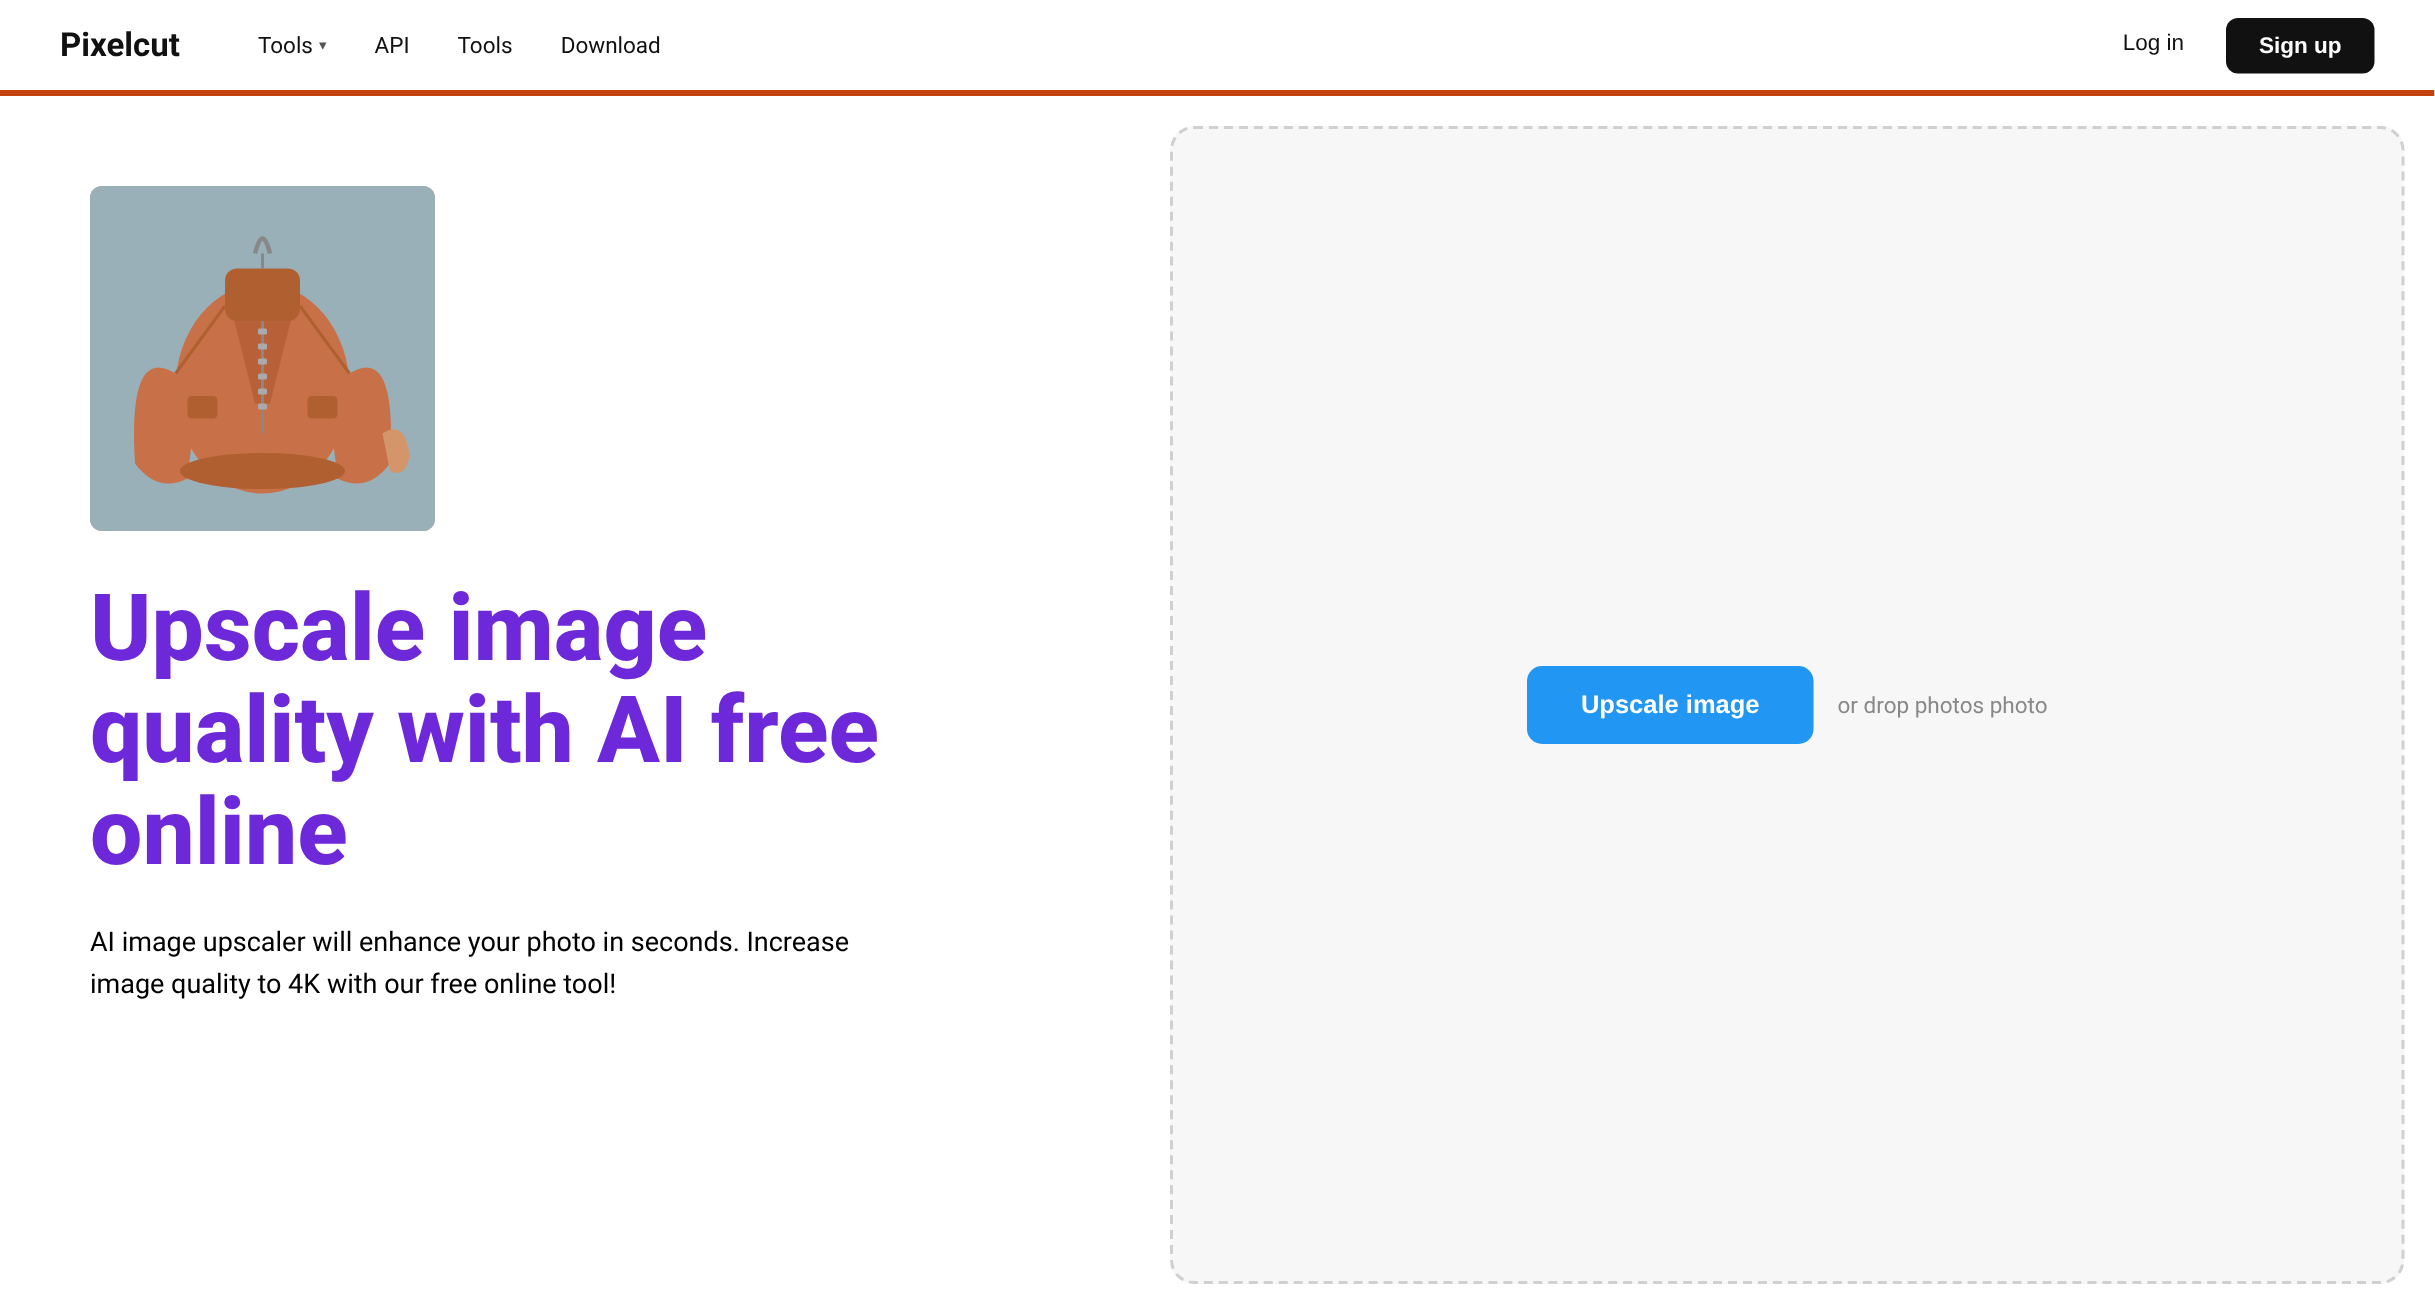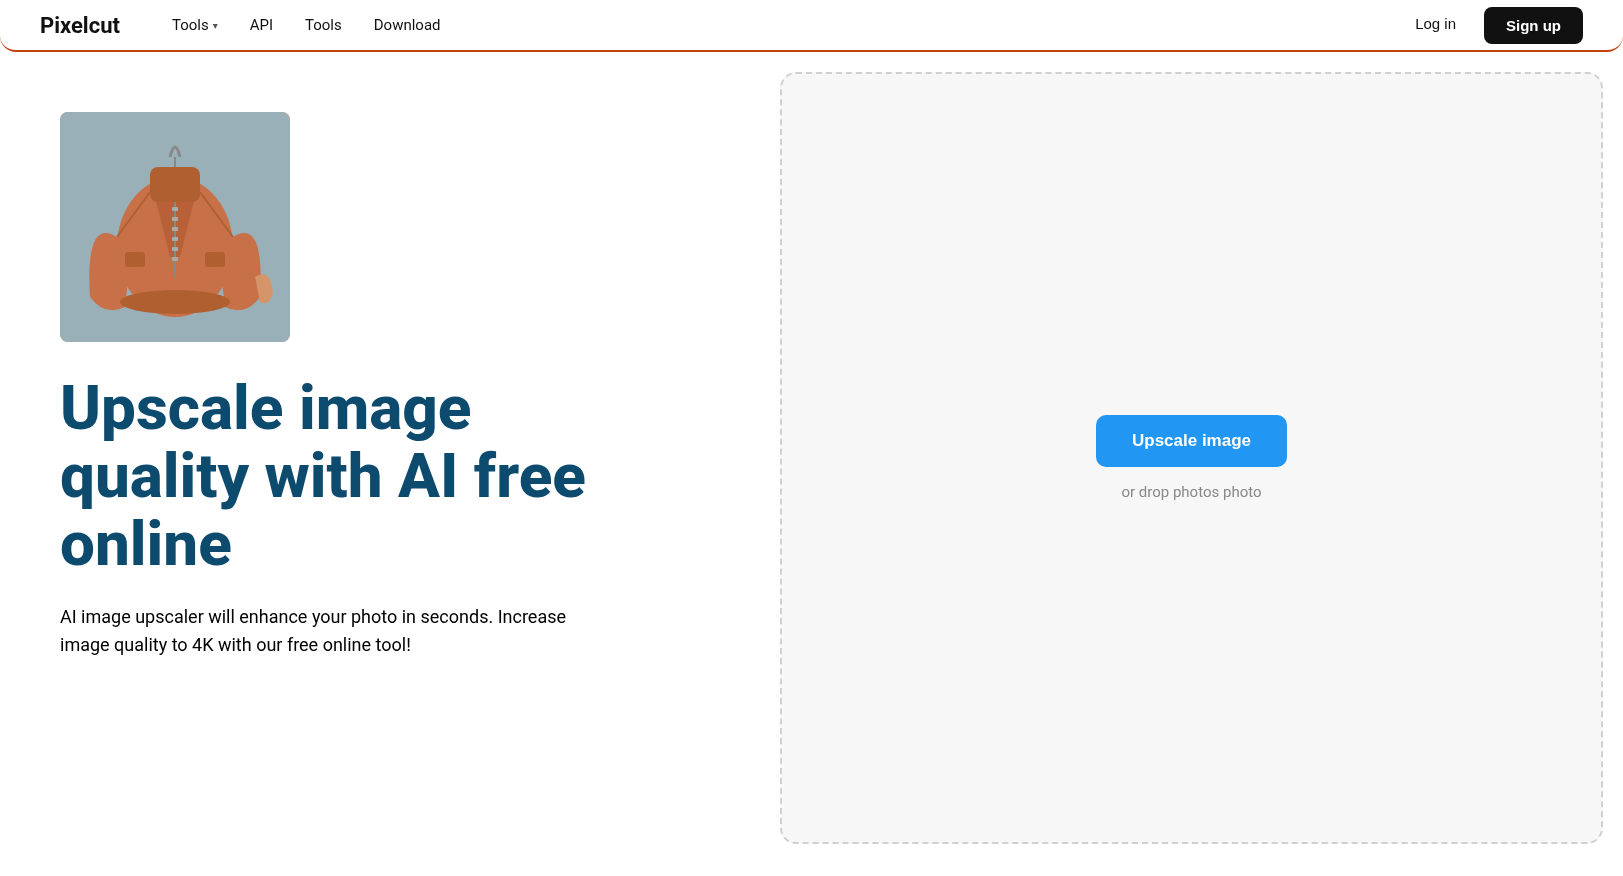--- a/index.html
+++ b/index.html
@@ -14,24 +14,23 @@
       width: 1623px;
       min-height: 876px;
       overflow-x: hidden;
     }
 
     
     header {
       display: flex;
       align-items: center;
       padding: 0 40px;
-      height: 52px;
-      border-bottom: 2px solid #c2410c;
+      height: 64px;
+      border-bottom: 4px solid #c2410c;
       position: relative;
-      border-radius: 16px;
     }
 
     .logo {
       font-size: 22px;
       font-weight: 700;
       color: #111;
       margin-right: 40px;
       cursor: pointer;
     }
 
@@ -113,21 +112,21 @@
     
     .jacket-svg {
       width: 100%;
       height: 100%;
     }
 
     .hero-title {
       font-size: 62px;
       font-weight: 800;
       line-height: 1.1;
-      color: #0c4a6e;
+      color: #6d28d9;
       margin-bottom: 24px;
       max-width: 580px;
     }
 
     .hero-description {
       font-size: 18px;
       color: #000000;
       line-height: 1.6;
       max-width: 560px;
     }
@@ -139,21 +138,21 @@
       display: flex;
       flex-direction: column;
     }
 
     .upload-area {
       flex: 1;
       border: 2px dashed #d0d0d0;
       border-radius: 16px;
       background: #f7f7f7;
       display: flex;
-      flex-direction: column;
+      flex-direction: row;
       align-items: center;
       justify-content: center;
       gap: 16px;
       cursor: pointer;
       transition: border-color 0.2s;
       min-height: 680px;
     }
 
     .upscale-btn {
       background: #2196f3;

